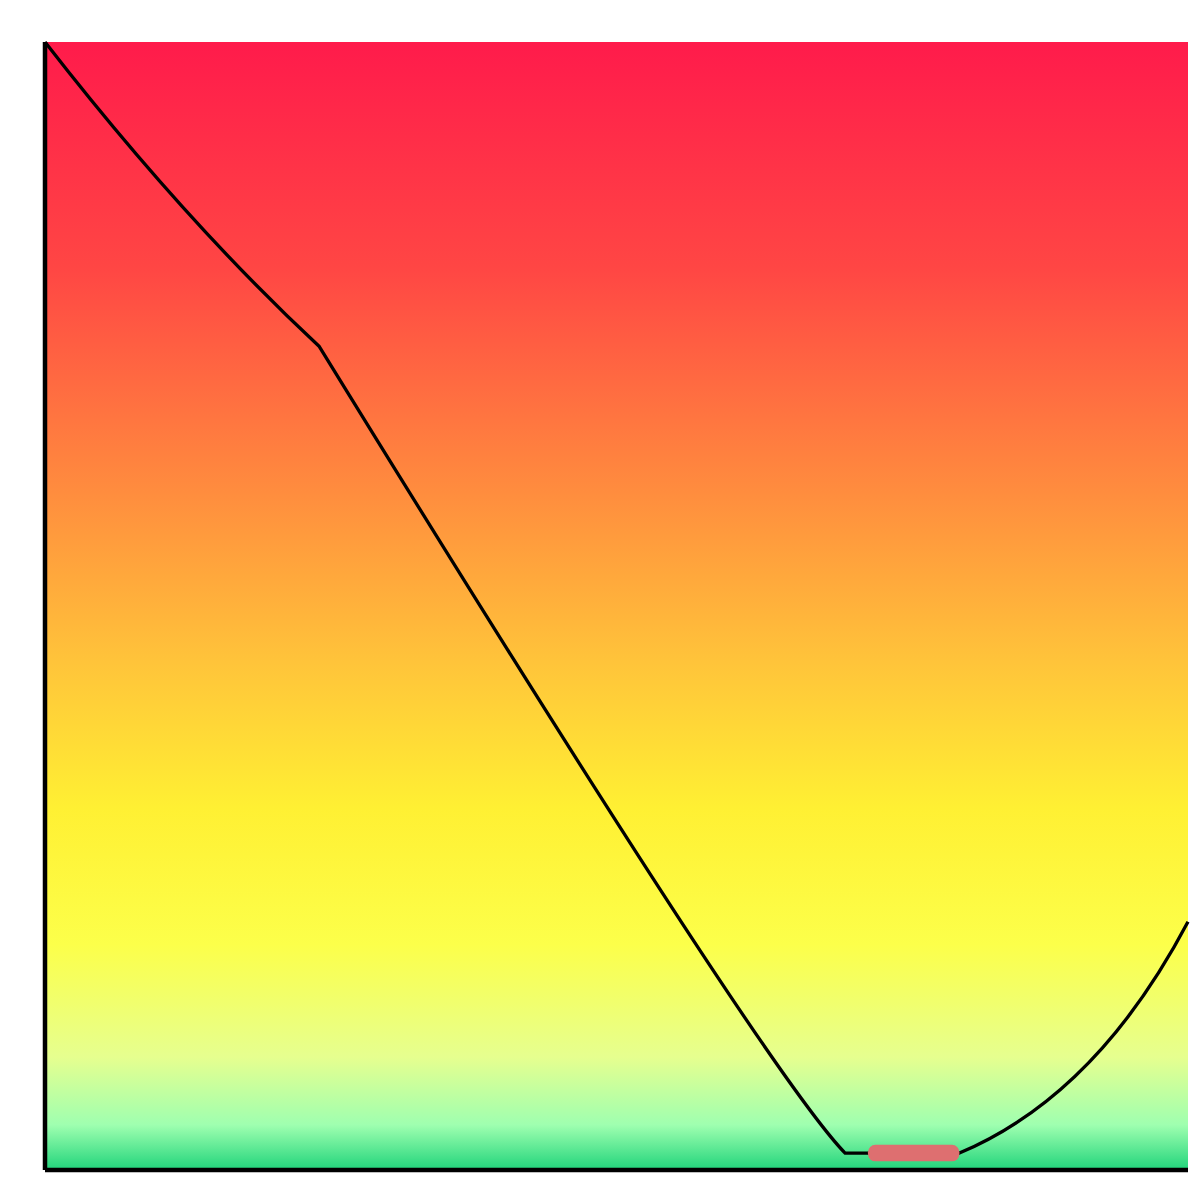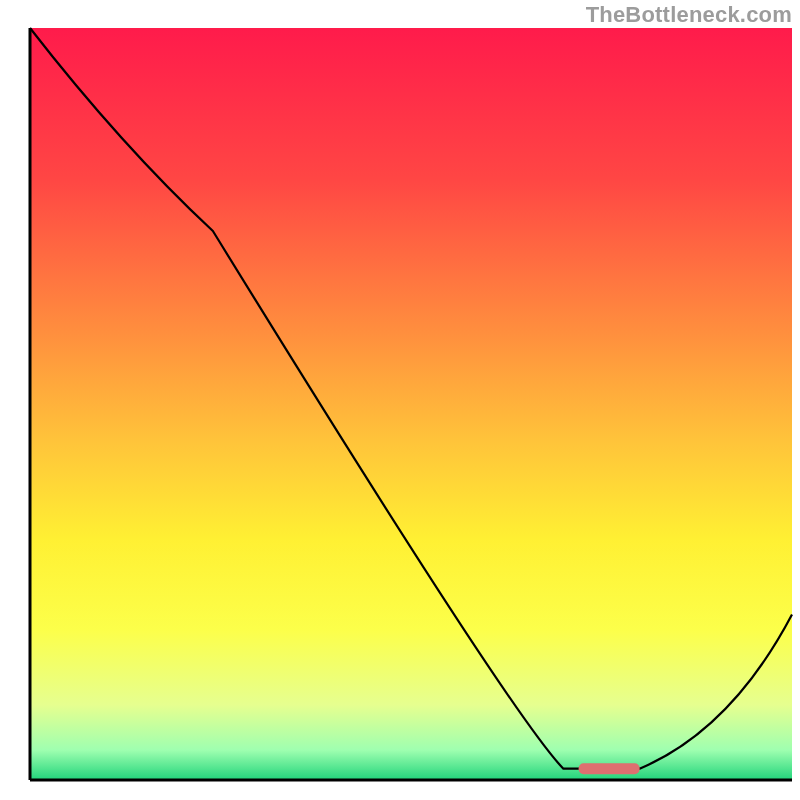--- a/index.html
+++ b/index.html
@@ -27,21 +27,20 @@
   svg {
     position: absolute;
     top: 0;
     left: 0;
   }
 </style>
 </head>
 <body>
 
 <div class="chart-container">
-  <div class="watermark">TheBottleneck.com</div>
   <svg id="chart-svg" width="800" height="800" viewBox="0 0 800 800">
     <defs>
       <linearGradient id="bg-grad" x1="0" y1="0" x2="0" y2="1">
           <stop offset="0%" stop-color="#ff1b4b"></stop>
           <stop offset="20%" stop-color="#ff4644"></stop>
           <stop offset="40%" stop-color="#ff8d3e"></stop>
           <stop offset="55%" stop-color="#ffc43a"></stop>
           <stop offset="68%" stop-color="#fff033"></stop>
           <stop offset="80%" stop-color="#fcff4a"></stop>
           <stop offset="90%" stop-color="#e6ff8f"></stop>

